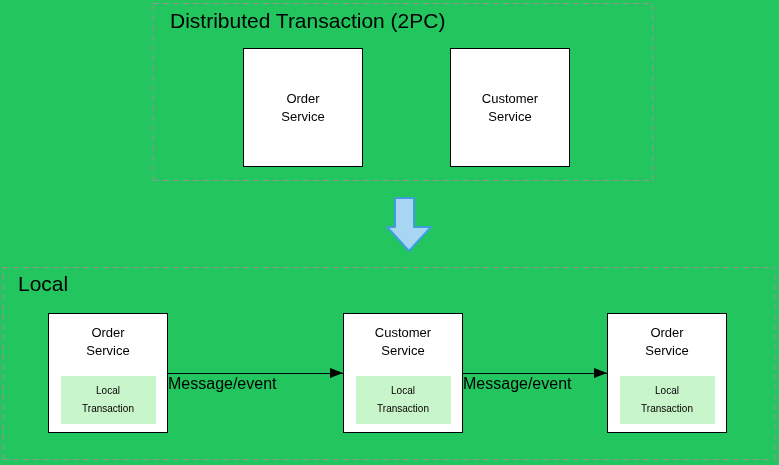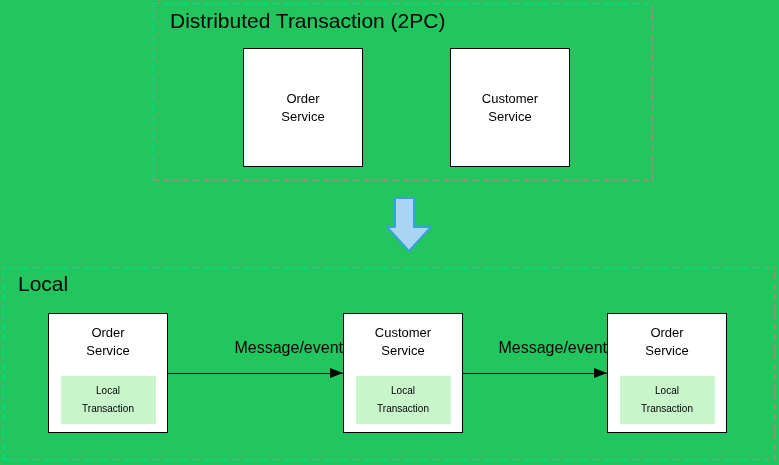--- a/index.html
+++ b/index.html
@@ -76,22 +76,23 @@
     width: 0;
     height: 0;
     border-left: 13px solid #000000;
     border-top: 5px solid transparent;
     border-bottom: 5px solid transparent;
   }
   .msg-label {
     position: absolute;
     font-size: 16px;
     line-height: 18px;
-    text-align: right;
+    text-align: left;
     white-space: nowrap;
+    margin-top: 36px;
   }
   
   #top-group   { left: 153px; top: 3px;   width: 500px; height: 178px; }
   #top-title   { left: 17px;  top: 6px; }
   #top-box-0   { left: 90px;  top: 45px;  width: 120px; height: 119px; }
   #top-box-1   { left: 297px; top: 45px;  width: 120px; height: 119px; }
   #saga-group  { left: 3px;   top: 267px; width: 772px; height: 193px; }
   #saga-title  { left: 15px;  top: 5px; }
   #saga-box-0  { left: 45px;  top: 46px;  width: 120px; height: 120px; }
   #saga-box-1  { left: 340px; top: 46px;  width: 120px; height: 120px; }

